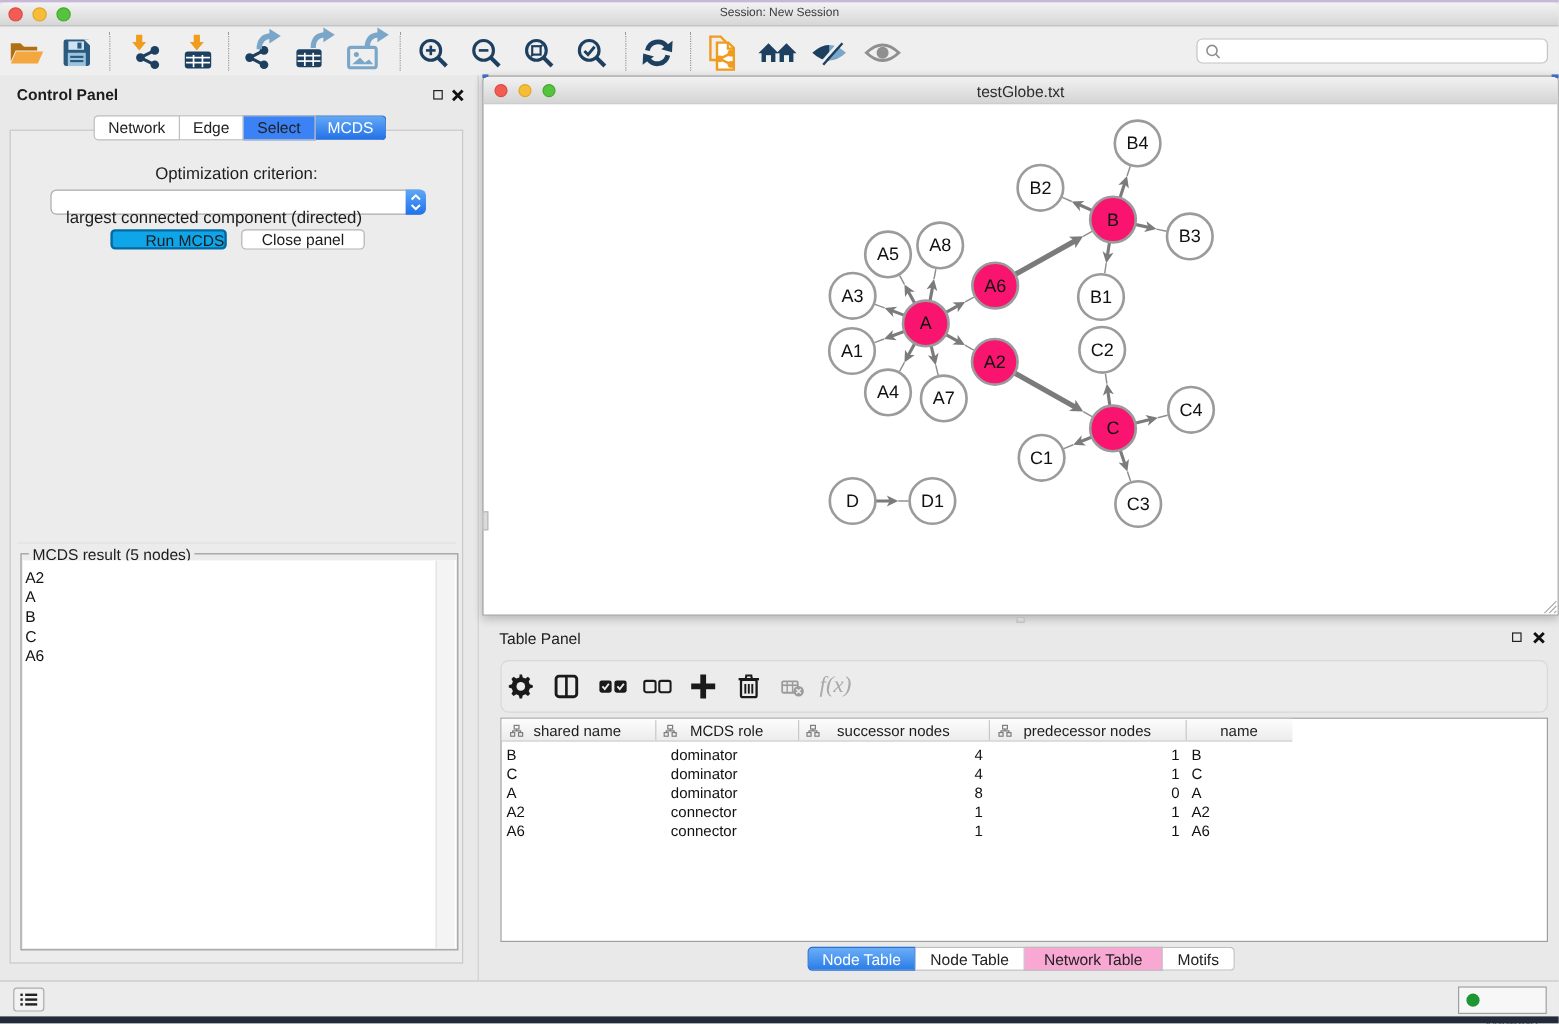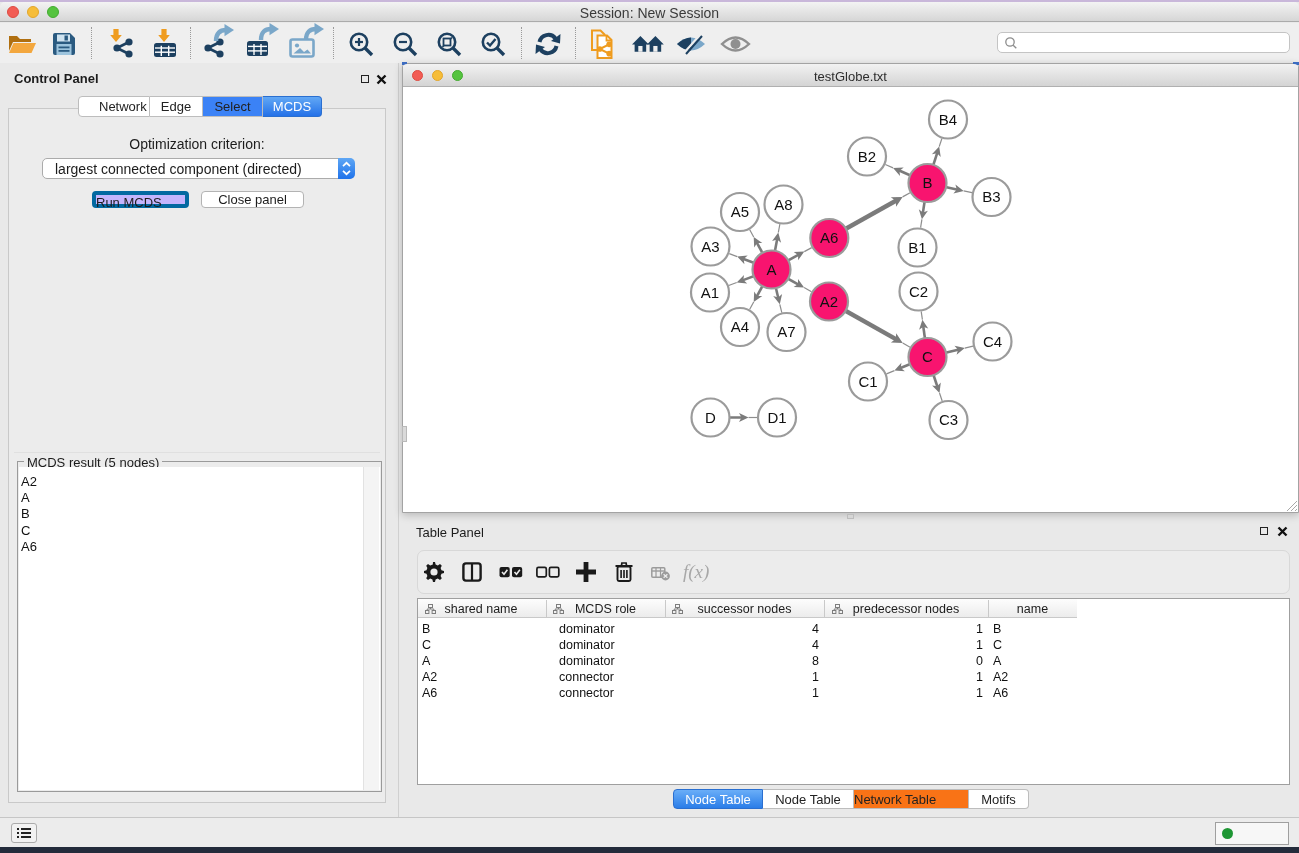--- a/index.html
+++ b/index.html
@@ -10,21 +10,21 @@
 </style>
 </head>
 <body>
 
 <div class="abs" style="left:0;top:0;width:1299px;height:2px;background:#c9b7da;"></div>
 
 <div class="abs" style="left:0;top:2px;width:1299px;height:20px;background:linear-gradient(#f3f3f3,#d6d6d6);border-bottom:1px solid #ababab;border-radius:5px 5px 0 0;"></div>
 <div class="abs" style="left:7px;top:6px;width:12px;height:12px;border-radius:50%;background:#f25c54;border:1px solid #dd4b42;"></div>
 <div class="abs" style="left:27px;top:6px;width:12px;height:12px;border-radius:50%;background:#f6bd39;border:1px solid #e3a62a;"></div>
 <div class="abs" style="left:47px;top:6px;width:12px;height:12px;border-radius:50%;background:#55c33f;border:1px solid #43ab30;"></div>
-<div class="abs" style="left:0;top:5px;width:1299px;text-align:center;font-size:14px;color:#3b3b3b;">Session: New Session</div>
+<div class="abs" style="left:0;top:5px;width:1299px;text-align:center;font-size:10px;color:#3b3b3b;">Session: New Session</div>
 
 <div class="abs" style="left:0;top:23px;width:1299px;height:40px;background:#efefef;"></div>
 <svg class="abs" style="left:7px;top:32px" width="30" height="23" viewBox="0 0 30 23">
     <path d="M2 4 L10 4 L13 7 L24 7 L24 10 L6 10 L2 19 Z" fill="#b06f10"></path>
     <path d="M6.5 11 L29 11 L24.5 21 L2 21 Z" fill="#f3a73e"></path>
   </svg>
 <svg class="abs" style="left:52px;top:32px" width="25" height="24" viewBox="0 0 25 24">
     <rect x="1" y="1" width="22" height="22" rx="2" fill="#2a5a80"></rect>
     <path d="M18 1 L23 6 L23 1 Z" fill="#efefef"></path>
     <rect x="5" y="2.5" width="13" height="7" fill="#cfe3f0"></rect>
@@ -144,37 +144,37 @@
 <div class="abs" style="left:0;top:63px;width:399px;height:754px;background:#e9e9e9;border-right:1px solid #d0d0d0;"></div>
 <div class="abs" style="left:14px;top:71px;font-size:13px;color:#1c1c1c;font-weight:bold;">Control Panel</div>
 <div class="abs" style="left:361px;top:75px;width:8px;height:8px;border:1.5px solid #222;"></div>
 <svg class="abs" style="left:376px;top:74px" width="11" height="11" viewBox="0 0 11 11">
     <path d="M1.5 1.5 L9.5 9.5 M9.5 1.5 L1.5 9.5" stroke="#111" stroke-width="2.4"></path>
   </svg>
 
 <div class="abs" style="left:8px;top:108px;width:378px;height:695px;background:#ececec;border:1px solid #c9c9c9;"></div>
 
 <div class="abs" style="left:78px;top:96px;width:245px;height:21px;">
-  <div class="abs" style="left:0;top:0;width:72px;height:21px;background:#fff;border:1px solid #bdbdbd;border-radius:4px 0 0 4px;font-size:13px;color:#222;text-align:left;line-height:20px;padding-left:20px;">Network</div>
+  <div class="abs" style="left:0;top:0;width:72px;height:21px;background:#fff;border:1px solid #bdbdbd;border-radius:4px 0 0 4px;font-size:13px;color:#222;text-align:center;line-height:20px;">Network</div>
   <div class="abs" style="left:72px;top:0;width:53px;height:21px;background:#fff;border:1px solid #bdbdbd;border-left:none;font-size:13px;color:#222;text-align:center;line-height:20px;">Edge</div>
   <div class="abs" style="left:125px;top:0;width:60px;height:21px;background:#3b82f6;border:1px solid #bdbdbd;border-left:none;font-size:13px;color:#222;text-align:center;line-height:20px;">Select</div>
   <div class="abs" style="left:185px;top:0;width:59px;height:21px;background:linear-gradient(#62a8f5,#2471e8);border:1px solid #2a6fd0;border-left:none;border-radius:0 4px 4px 0;font-size:13px;color:#fff;text-align:center;line-height:20px;">MCDS</div>
 </div>
 
 <div class="abs" style="left:8px;top:136px;width:378px;text-align:center;font-size:14px;color:#1c1c1c;">Optimization criterion:</div>
 
 <div class="abs" style="left:42px;top:158px;width:312px;height:21px;background:#fff;border:1px solid #ababab;border-radius:5px;"></div>
-<div class="abs" style="left:55px;top:161px;font-size:14px;color:#1c1c1c;">largest connected component (directed)</div>
+<div class="abs" style="left:55px;top:173px;font-size:14px;color:#1c1c1c;">largest connected component (directed)</div>
 <div class="abs" style="left:338px;top:158px;width:17px;height:21px;background:linear-gradient(#5fa7f5,#1f72ea);border-radius:0 5px 5px 0;"></div>
 <svg class="abs" style="left:341px;top:161px" width="11" height="15" viewBox="0 0 11 15">
     <path d="M2 5.2 L5.5 1.8 L9 5.2" fill="none" stroke="#fff" stroke-width="1.7"></path>
     <path d="M2 9.8 L5.5 13.2 L9 9.8" fill="none" stroke="#fff" stroke-width="1.7"></path>
   </svg>
 
-<div class="abs" style="left:92px;top:191px;width:97px;height:17px;background:#c4b5fd;border:4px solid #0369a1;border-radius:4px;font-size:13px;color:#1c1c1c;text-align:left;line-height:16px;">Run MCDS</div>
+<div class="abs" style="left:92px;top:191px;width:97px;height:17px;background:#0ea5e9;border:2px solid #0369a1;border-radius:4px;font-size:13px;color:#1c1c1c;text-align:right;line-height:16px;">Run MCDS</div>
 <div class="abs" style="left:201px;top:191px;width:103px;height:17px;background:#fff;border:1px solid #b3b3b3;border-radius:4px;font-size:13px;color:#1c1c1c;text-align:center;line-height:16px;">Close panel</div>
 
 <div class="abs" style="left:14px;top:452px;width:366px;border-top:1px solid #e0e0e0;"></div>
 
 <div class="abs" style="left:17px;top:461px;width:365px;height:331px;border:1px solid #9a9a9a;"></div>
 <div class="abs" style="left:24px;top:455px;background:#ececec;padding:0 3px;font-size:13px;color:#1c1c1c;">MCDS result (5 nodes)</div>
 <div class="abs" style="left:19px;top:467px;width:361px;height:323px;background:#fff;"></div>
 <div class="abs" style="left:363px;top:467px;width:16px;height:323px;background:#f4f4f4;border-left:1px solid #e2e2e2;"></div>
 <div class="abs" style="left:21px;top:474px;font-size:13px;color:#111;line-height:16.2px;">A2<br>A<br>B<br>C<br>A6</div>
 
@@ -402,21 +402,21 @@
 <div class="abs" style="left:883px;top:670px;width:100px;text-align:right;font-size:12.5px;color:#111;">1</div>
 <div class="abs" style="left:993px;top:670px;font-size:12.5px;color:#111;">A2</div>
 <div class="abs" style="left:422px;top:686px;font-size:12.5px;color:#111;">A6</div>
 <div class="abs" style="left:559px;top:686px;font-size:12.5px;color:#111;">connector</div>
 <div class="abs" style="left:719px;top:686px;width:100px;text-align:right;font-size:12.5px;color:#111;">1</div>
 <div class="abs" style="left:883px;top:686px;width:100px;text-align:right;font-size:12.5px;color:#111;">1</div>
 <div class="abs" style="left:993px;top:686px;font-size:12.5px;color:#111;">A6</div>
 
 <div class="abs" style="left:673px;top:789px;width:90px;height:20px;background:linear-gradient(#6aaef8,#2a7de8);border:1px solid #2a6fd0;color:#fff;border-radius:4px 0 0 4px;font-size:13px;text-align:center;line-height:19px;">Node Table</div>
 <div class="abs" style="left:763px;top:789px;width:91px;height:20px;background:#fff;border:1px solid #bdbdbd;color:#222;border-left:none;font-size:13px;text-align:center;line-height:19px;">Node Table</div>
-<div class="abs" style="left:854px;top:789px;width:115px;height:20px;background:#f97316;border:1px solid #bdbdbd;color:#222;border-left:none;font-size:13px;line-height:19px;">Network Table</div>
+<div class="abs" style="left:854px;top:789px;width:115px;height:20px;background:#f9a8d4;border:1px solid #bdbdbd;color:#222;border-left:none;font-size:13px;text-align:center;line-height:19px;">Network Table</div>
 <div class="abs" style="left:969px;top:789px;width:60px;height:20px;background:#fff;border:1px solid #bdbdbd;color:#222;border-left:none;border-radius:0 4px 4px 0;font-size:13px;text-align:center;line-height:19px;">Motifs</div>
 
 <div class="abs" style="left:0;top:817px;width:1299px;height:30px;background:#ececec;border-top:1px solid #c6c6c6;"></div>
 <div class="abs" style="left:11px;top:823px;width:26px;height:20px;background:#f2f2f2;border:1px solid #ababab;border-radius:3px;"></div>
 <svg class="abs" style="left:17px;top:828px" width="14" height="11" viewBox="0 0 14 11">
     <g fill="#222">
       <rect x="0" y="0" width="2" height="2"></rect>
       <rect x="4" y="0" width="10" height="2"></rect>
       <rect x="0" y="4" width="2" height="2"></rect>
       <rect x="4" y="4" width="10" height="2"></rect>

